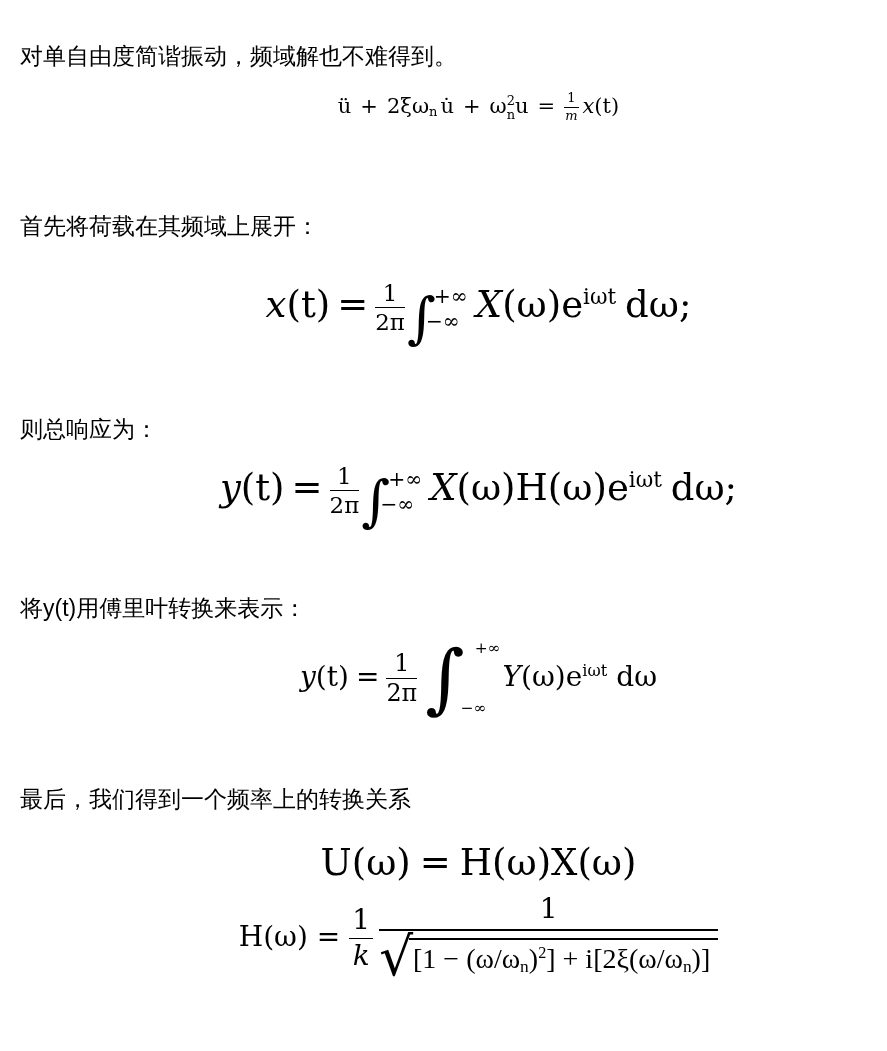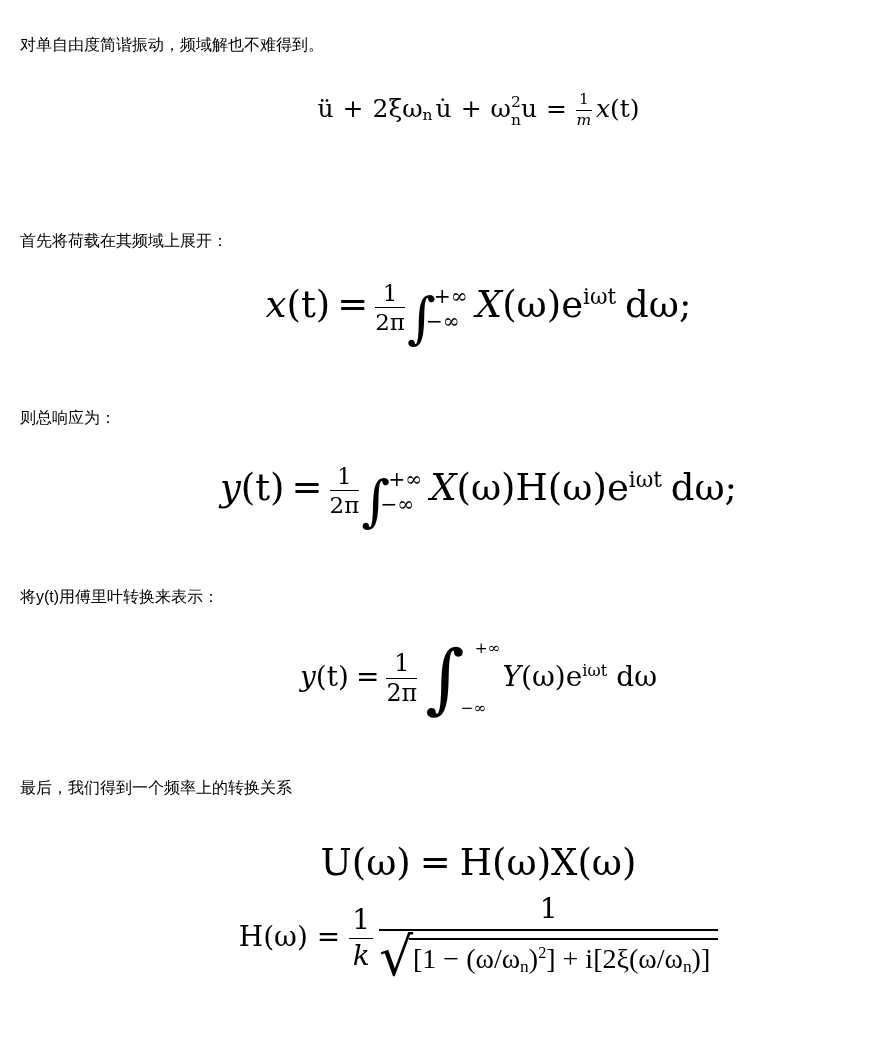--- a/index.html
+++ b/index.html
@@ -3,29 +3,29 @@
 <meta charset="utf-8">
 <style>
   html,body{margin:0;padding:0;}
   body{
     width:887px;height:1051px;background:#ffffff;color:#000000;
     font-family:"Liberation Sans","DejaVu Sans",sans-serif;
     position:relative;overflow:hidden;
   }
   .doc{position:absolute;inset:0;}
   .para{
-    position:absolute;left:20px;font-size:16px;line-height:1.25;
+    position:absolute;left:20px;font-size:23px;line-height:1.25;
     white-space:nowrap;color:#000;
   }
   .formula{
     position:absolute;left:0;width:887px;box-sizing:border-box;
     padding-left:70px;text-align:center;white-space:nowrap;
     font-family:"DejaVu Serif","Liberation Serif",serif;color:#000;
   }
-  .f1{font-size:25px;}
+  .f1{font-size:21px;}
   .f2,.f3,.f5{font-size:37px;}
   .f4,.f6{font-size:28px;}
   .it{font-style:italic;}
   .op{margin:0 9px;}
   .op2{margin:0 7px;}
   
   .frac{display:inline-block;vertical-align:middle;text-align:center;line-height:1.15;}
   .frac .num{display:block;border-bottom:1.5px solid #000;padding:0 3px 1px;}
   .frac .den{display:block;padding-top:1px;}
   .szsmall{font-size:0.62em;}
@@ -56,21 +56,21 @@
   .sqrt{display:inline-flex;align-items:flex-start;}
   .sqrt .rad{font-size:1.9em;line-height:1;margin-right:-4px;}
   .sqrt .cand{border-top:2px solid #000;margin-top:7px;padding:3px 8px 0 4px;font-family:Liberation Serif, serif;}
 </style>
 </head>
 <body>
 
 <div class="doc">
 
   <p class="para" style="top:19px">对单自由度简谐振动，频域解也不难得到。</p>
-  <p class="para" style="top:215px">首先将荷载在其频域上展开：</p>
+  <p class="para" style="top:189px">首先将荷载在其频域上展开：</p>
   <p class="para" style="top:392px">则总响应为：</p>
   <p class="para" style="top:571px">将y(t)用傅里叶转换来表示：</p>
   <p class="para" style="top:762px">最后，我们得到一个频率上的转换关系</p>
 
   <div class="formula f1" style="top:91px">
     <span>ü</span><span class="op">+</span><span>2ξω</span><span class="sb">n</span><span style="margin-left:3px">u̇</span><span class="op">+</span><span>ω</span><span class="ss"><span>2</span><span>n</span></span><span>u</span><span class="op">=</span><span class="frac szsmall"><span class="num">1</span><span class="den it">m</span></span><span class="it" style="margin-left:4px">x</span><span>(t)</span>
   </div>
 
   <div class="formula f2" style="top:280px">
     <span class="it">x</span><span>(t)</span><span class="op2">=</span><span class="frac szsmall"><span class="num">1</span><span class="den">2π</span></span><span class="int">∫</span><span class="ilim"><span class="top">+∞</span><span class="bot">−∞</span></span><span class="it gap">X</span><span>(ω)e</span><span class="sp">iωt</span><span class="gap2">dω;</span>

